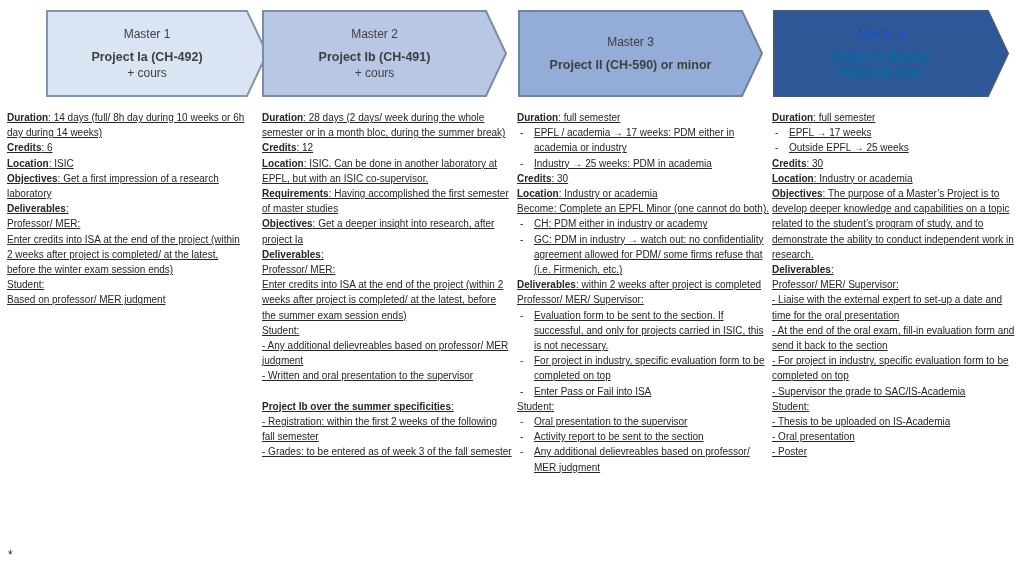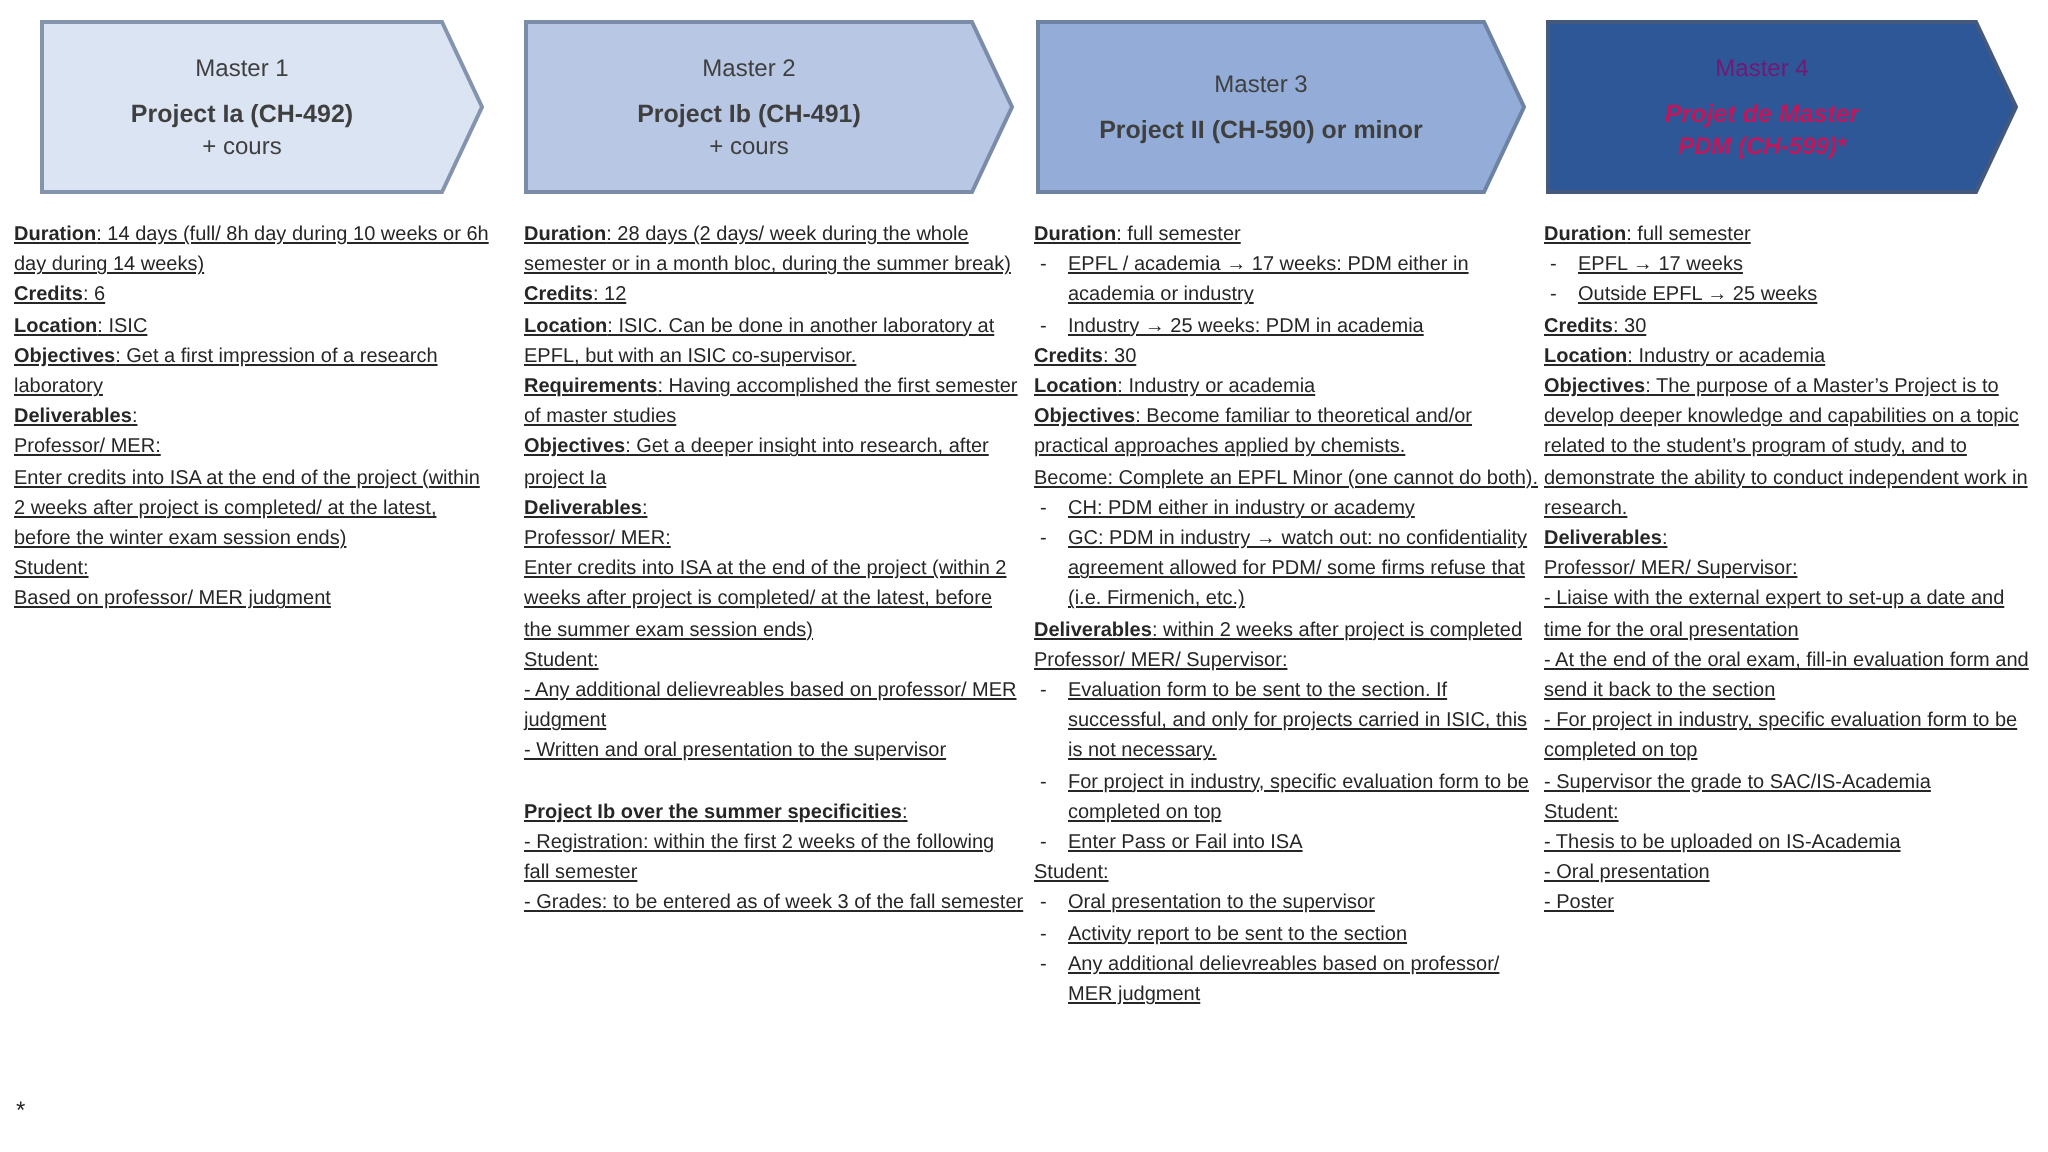--- a/index.html
+++ b/index.html
@@ -15,39 +15,39 @@
   .banner svg { position:absolute; left:0; top:0; }
   .banner-text {
     position:absolute; left:0; top:0; right:20px; bottom:0;
     display:flex; flex-direction:column; align-items:center; justify-content:center;
     text-align:center; color:#3f3f3f;
   }
   .banner-line1 { font-size:12px; margin-bottom:8px; }
   .banner-line2 { font-size:12.5px; font-weight:bold; line-height:16px; }
   .banner-line3 { font-size:12px; line-height:16px; }
   .banner-line3:empty { display:none; }
-  .banner-dark .banner-line1 { color:#701a75; }
-  .banner-dark .banner-line2, .banner-dark .banner-line3 { color:#be185d; font-weight:bold;font-style:italic; }
+  .banner-dark .banner-line1 { color:#1d4ed8; }
+  .banner-dark .banner-line2, .banner-dark .banner-line3 { color:#0369a1; font-weight:bold; }
   
   .col { position:absolute; top:110px; font-size:10px; line-height:15.2px;text-decoration:underline; }
   .blk { margin:0; }
   .blk .b { font-weight:bold; }
   .blk .u { text-decoration:underline; }
   .li { position:relative; padding-left:17px; }
   .li .dash { position:absolute; left:3px; }
   .spacer { height:15px; }
   
   .footnote { position:absolute; left:8px; top:548px; font-size:12px; color:#262626; }
 </style>
 </head>
 <body>
 
 <div id="page">
 
-  <div class="banner" style="left:20px;width:222px;">
+  <div class="banner" style="left:46px;width:222px;">
     <svg width="222" height="87">
       <polygon points="1,1 201,1 221,43.5 201,86 1,86" stroke-width="2" fill="#dbe4f3" stroke="#8494ad"></polygon>
     </svg>
     <div class="banner-text">
       <div class="banner-line1">Master 1</div>
       <div class="banner-line2">Project Ia (CH-492)</div>
       <div class="banner-line3">+ cours</div>
     </div>
   </div>
 
@@ -111,21 +111,20 @@
       <div class="blk p"><span class="b">Project Ib over the summer specificities</span><span>:</span></div>
       <div class="blk p"><span>- </span><span class="u">Registration</span><span>: within the first 2 weeks of the following fall semester</span></div>
       <div class="blk p"><span>- </span><span class="u">Grades</span><span>: to be entered as of week 3 of the fall semester</span></div>
     </div>
   <div class="col" style="left:517px;width:252px;">
       <div class="blk p"><span class="b">Duration</span><span>: full semester</span></div>
       <div class="blk li"><span class="dash">-</span><span>EPFL / academia → 17 weeks: PDM either in academia or industry</span></div>
       <div class="blk li"><span class="dash">-</span><span>Industry → 25 weeks: PDM in academia</span></div>
       <div class="blk p"><span class="b">Credits</span><span>: 30</span></div>
       <div class="blk p"><span class="b">Location</span><span>: Industry or academia</span></div>
-      <div class="blk p"><span class="b">Objectives</span><span>: Become familiar to theoretical and/or practical approaches applied by chemists.</span></div>
       <div class="blk p"><span class="u">Become</span><span>: Complete an EPFL Minor (one cannot do both).</span></div>
       <div class="blk li"><span class="dash">-</span><span>CH: PDM either in industry or academy</span></div>
       <div class="blk li"><span class="dash">-</span><span>GC: PDM in industry → watch out: no confidentiality agreement allowed for PDM/ some firms refuse that (i.e. Firmenich, etc.)</span></div>
       <div class="blk p"><span class="b">Deliverables</span><span>: within 2 weeks after project is completed</span></div>
       <div class="blk p"><span class="u">Professor/ MER/ Supervisor</span><span>:</span></div>
       <div class="blk li"><span class="dash">-</span><span>Evaluation form to be sent to the section. If successful, and only for projects carried in ISIC, this is not necessary.</span></div>
       <div class="blk li"><span class="dash">-</span><span>For project in industry, specific evaluation form to be completed on top</span></div>
       <div class="blk li"><span class="dash">-</span><span>Enter Pass or Fail into ISA</span></div>
       <div class="blk p"><span class="u">Student</span><span>:</span></div>
       <div class="blk li"><span class="dash">-</span><span>Oral presentation to the supervisor</span></div>

